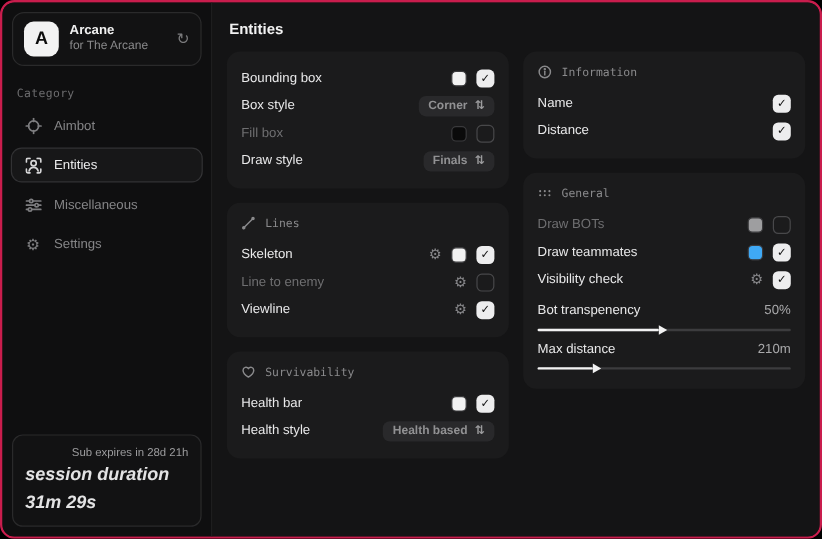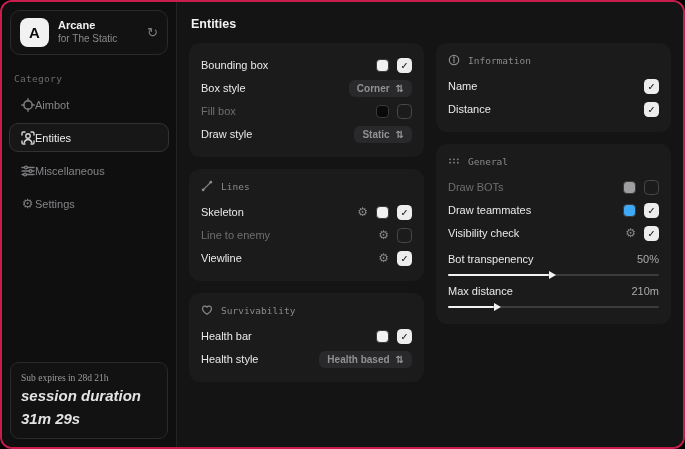--- a/index.html
+++ b/index.html
@@ -28,33 +28,33 @@
   .app-meta { flex:1; line-height:1.25; }
   .app-title { color:#f0f0f0; font-size:11px; font-weight:bold; }
   .app-sub { color:#8a8a8c; font-size:10px; }
   .refresh { color:#7b7b7d; font-size:13px; cursor:pointer; }
   .cat-label {
     margin:10px 12px 4px; color:#6c6c6e; font-size:9.5px;
     font-family:"DejaVu Sans Mono",monospace; letter-spacing:.3px;
   }
   .nav { display:flex; flex-direction:column; gap:4px; padding:2px 7px; }
   .nav-item {
-    display:flex; align-items:center; height:29px; padding:0 10px;
+    display:flex; align-items:center; gap:10px; height:29px; padding:0 10px;
     border:1px solid transparent; border-radius:9px;
     color:#858587; font-size:11px; cursor:pointer;
   }
   .nav-item .nicon { width:15px; display:flex; justify-content:center; color:#7e7e80; }
   .nav-item.active { color:#ededee; border-color:#323234; background:#171718; }
   .nav-item.active .nicon { color:#d5d5d6; }
   .sidebar-bottom { margin-top:auto; padding:8px; }
   .status-card {
     border:1px solid #2a2a2b; border-radius:9px; background:#121213;
     padding:8px 10px; line-height:1.5;
   }
-  .status-line1 { font-family:Liberation Serif, serif; font-size:9.5px; color:#9c9c9e; }
+  .status-line1 { font-family:Liberation Sans, sans-serif; font-size:9.5px; color:#9c9c9e;text-align:right; }
   .status-line2 { font-size:15px; color:#e3e3e4; font-weight:bold;font-style:italic; }
   
   .main { flex:1; background:#141415; padding:12px; overflow:hidden; }
   .page-title { color:#f2f2f2; font-size:12.5px; font-weight:bold; margin:3px 0 12px 2px; }
   .cols { display:flex; gap:12px; align-items:flex-start; }
   .col { flex:1; display:flex; flex-direction:column; gap:12px; }
   .panel { background:#1b1b1c; border-radius:11px; padding:11px 12px 12px; }
   .panel-head {
     display:flex; align-items:center; gap:8px; margin-bottom:9px;
     color:#8a8a8c; font-size:9.5px; font-family:"DejaVu Sans Mono",monospace;
@@ -93,21 +93,21 @@
 </head>
 <body>
 
 <div class="window">
 
   <aside class="sidebar">
     <div class="app-card">
       <div class="logo">A</div>
       <div class="app-meta">
         <div class="app-title">Arcane</div>
-        <div class="app-sub">for The Static</div>
+        <div class="app-sub">for The Arcane</div>
       </div>
       <div class="refresh">↻</div>
     </div>
 
     <div class="cat-label">Category</div>
 
     <nav class="nav">
       <div class="nav-item">
         <span class="nicon">
           <svg width="14" height="14" viewBox="0 0 14 14" class="ic">
@@ -182,21 +182,21 @@
           <div class="row disabled">
             <span class="row-label">Fill box</span>
             <span class="controls">
               <span class="swatch" style="background: rgb(10, 10, 10);"></span>
               <span class="checkbox unchecked"></span>
             </span>
           </div>
           <div class="row">
             <span class="row-label">Draw style</span>
             <span class="select">
-              <span>Static</span>
+              <span>Finals</span>
               <span class="updown">⇅</span>
             </span>
           </div>
         </section>
 
         <section class="panel">
           <div class="panel-head">
             <svg width="12" height="12" viewBox="0 0 14 14" class="ic">
                 <line x1="2.5" y1="11.5" x2="11.5" y2="2.5"></line>
                 <circle cx="2.5" cy="11.5" r="1" fill="currentColor"></circle>

